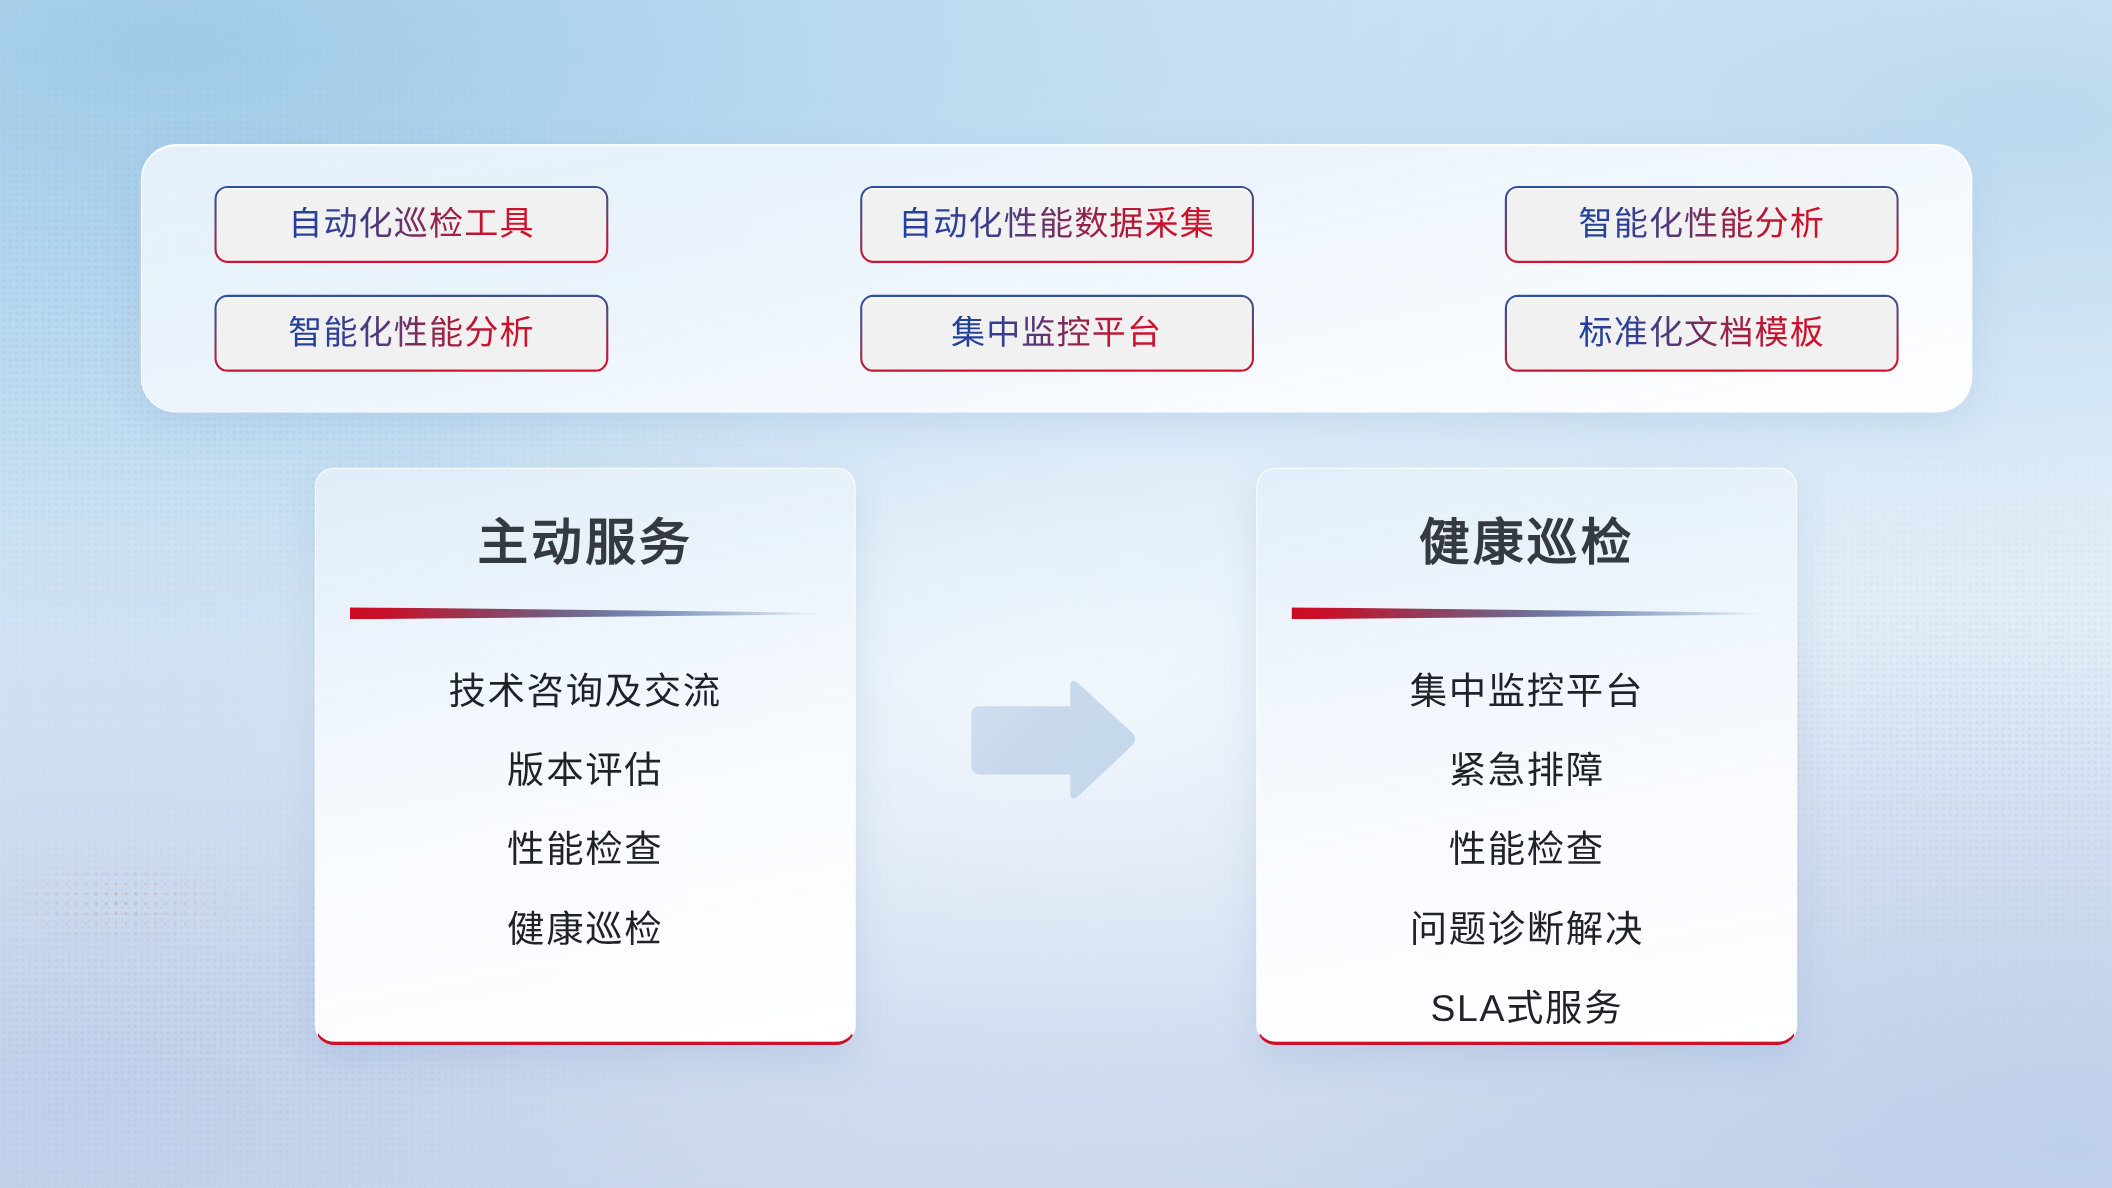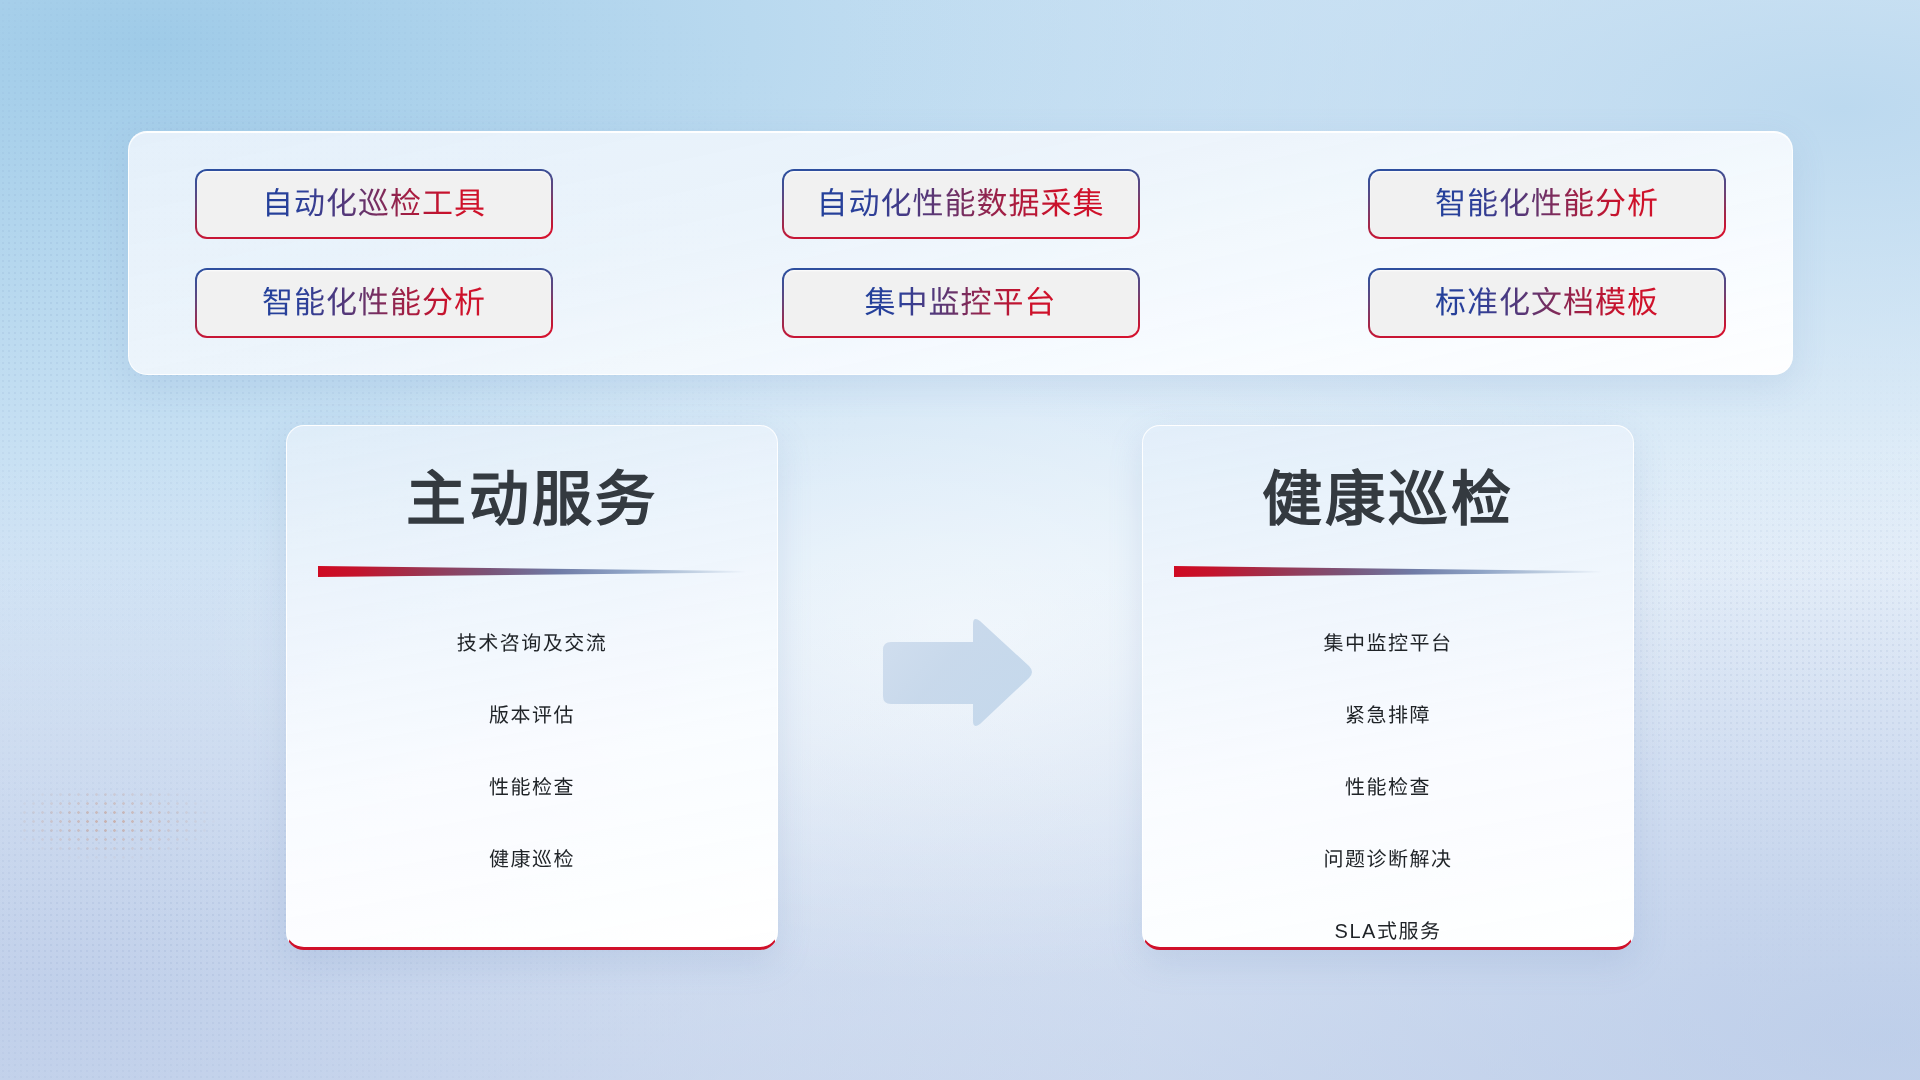--- a/index.html
+++ b/index.html
@@ -62,21 +62,21 @@
     mask-image: radial-gradient(48% 48% at 28% 26%, #000 0%, rgba(0,0,0,0) 72%);
   }
 
   
   #top-panel {
     position: absolute;
     left: 128px;
     top: 131px;
     width: 1665px;
     height: 244px;
-    border-radius: 19px;
+    border-radius: 32px;
     background: linear-gradient(168deg,
         rgba(233,242,251,.93) 0%,
         rgba(240,246,252,.90) 38%,
         rgba(249,252,255,.93) 72%,
         rgba(255,255,255,.96) 100%);
     border: 1.5px solid rgba(255,255,255,.92);
     box-shadow:
       0 10px 34px rgba(110,145,190,.16),
       inset 0 1px 0 rgba(255,255,255,.95);
     display: flex;
@@ -142,21 +142,21 @@
     border-bottom: 3px solid #d0102a;
     box-shadow: 0 12px 34px rgba(105,140,190,.18);
     overflow: hidden;
   }
   #card-active  { left: 286px; }
   #card-passive { left: 1142px; }
 
   .card-title {
     margin: 44px 0 0;
     text-align: center;
-    font-size: 60px;
+    font-size: 46px;
     font-weight: 700;
     letter-spacing: 3px;
     color: #343a40;
     line-height: 1;
   }
   .card-divider {
     margin: 36px auto 0;
     width: 428px;
     height: 11px;
     position: relative;
@@ -177,21 +177,21 @@
     margin: 0;
     padding: 30px 0 0;
     display: flex;
     flex-direction: column;
   }
   .card-list li {
     height: 72px;
     display: flex;
     align-items: center;
     justify-content: center;
-    font-size: 20px;
+    font-size: 34px;
     letter-spacing: 1.5px;
     color: #1f2327;
     line-height: 1;
   }
 
   
   #flow-arrow {
     position: absolute;
     left: 877px;
     top: 614px;

